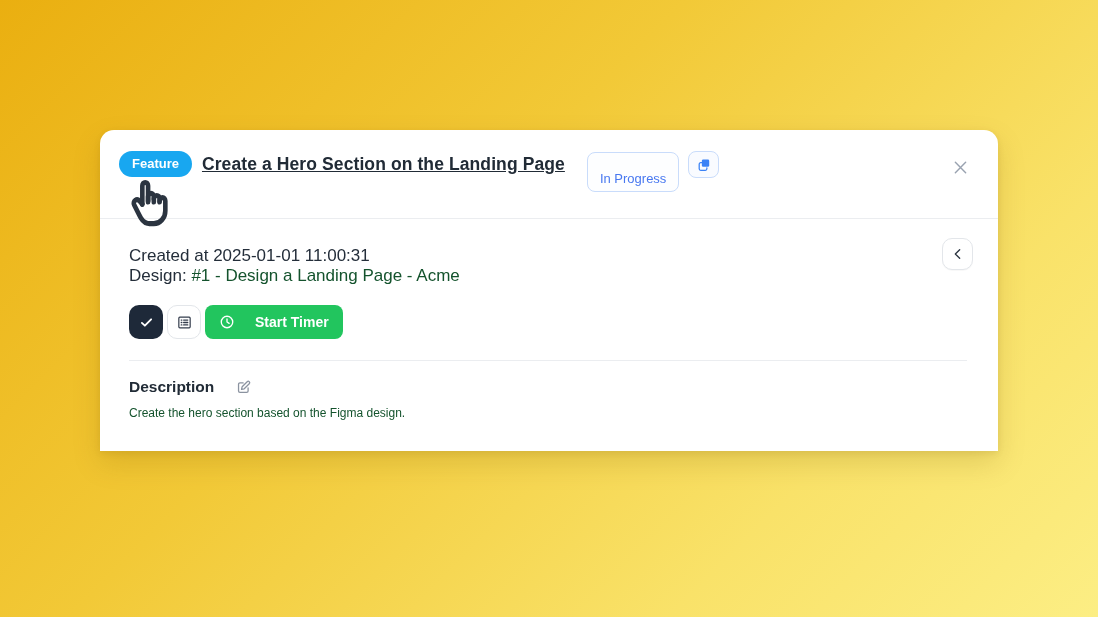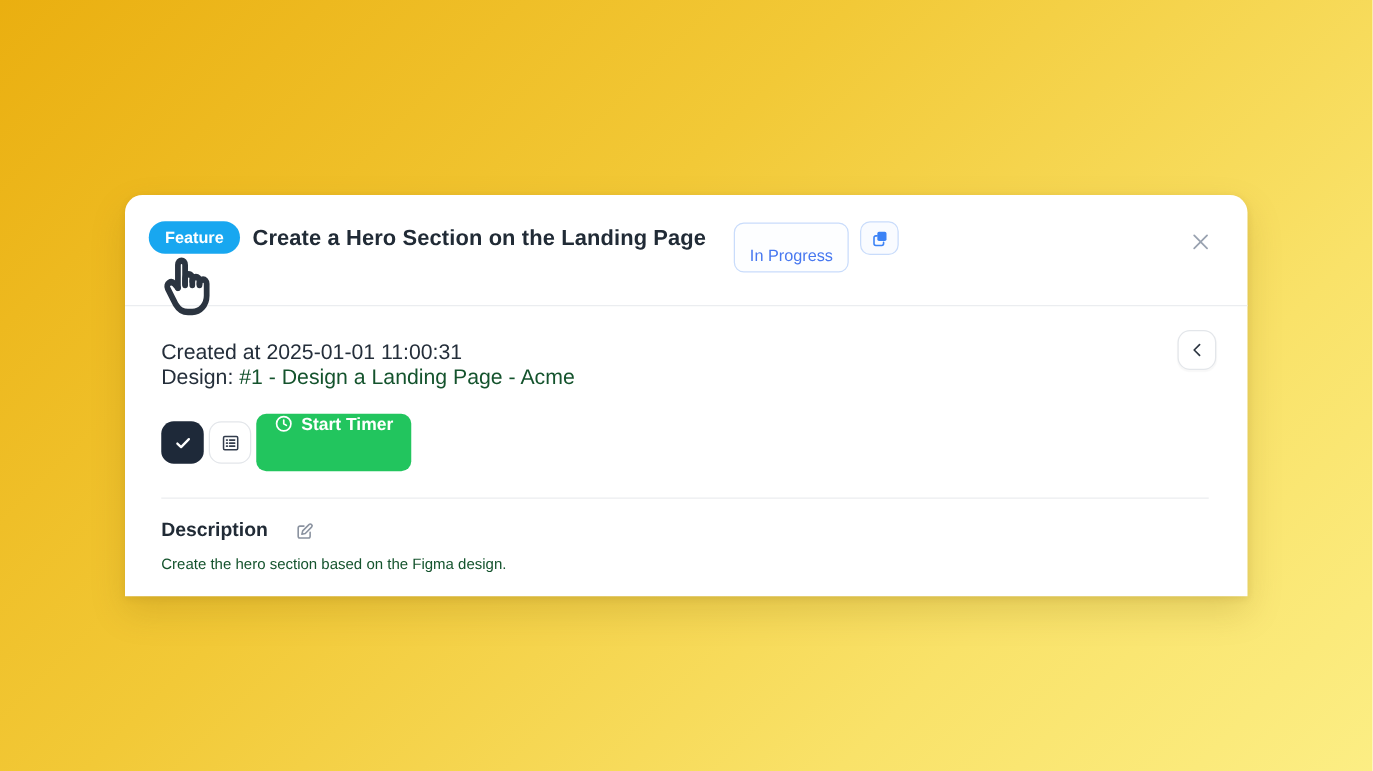--- a/index.html
+++ b/index.html
@@ -3,41 +3,41 @@
 <meta charset="utf-8">
 <style>
   * { margin:0; padding:0; box-sizing:border-box; }
   html,body { width:1098px; height:617px; overflow:hidden; }
   body {
     font-family:"Liberation Sans", sans-serif;
     background:linear-gradient(135deg,#eaaf10 0%,#f2c937 40%,#f9e269 75%,#fcee84 100%);
     position:relative;
   }
   .modal {
-    position:absolute; left:100px; top:156px; width:898px; height:321px;
+    position:absolute; left:100px; top:130px; width:898px; height:321px;
     background:#ffffff; border-radius:14px 14px 0 0;
     box-shadow:0 12px 28px rgba(120,90,0,.18), 0 2px 6px rgba(120,90,0,.12);
   }
   
   .modal-header {
     display:flex; align-items:center;
     padding:21px 26px 0 19px; height:88px;
     align-items:flex-start; position:relative;
   }
   .modal-header::after {
     content:""; position:absolute; left:0; right:0; top:88px;
     border-top:1px solid #ebedf0;
   }
   .badge-feature {
     background:#18a7f0; color:#ffffff; font-size:13px; font-weight:700;
     padding:6px 13px; border-radius:999px; line-height:14px; white-space:nowrap;
   }
   .title {
     font-size:17.5px; font-weight:700; color:#212b36; margin-left:10px;
-    line-height:26px; letter-spacing:.1px;
+    line-height:26px; letter-spacing:.1px;text-decoration:underline;
   }
   .badge-status {
     margin-left:22px; margin-top:1px;
     border:1px solid #c9dcfb; background:#fdfeff; color:#4878f0;
     font-size:13px; font-weight:500; padding:19px 12px 6px; border-radius:8px;
     line-height:13px; white-space:nowrap; cursor:pointer;
   }
   .copy-btn {
     margin-left:9px; width:31px; height:27px;
     border:1px solid #c9dcfb; background:#f9fbff; border-radius:8px;
@@ -65,22 +65,22 @@
   .btn-check {
     width:34px; height:34px; background:#1e2939; border:none; border-radius:10px;
     display:flex; align-items:center; justify-content:center; cursor:pointer;
   }
   .btn-list {
     width:34px; height:34px; background:#ffffff; border:1px solid #e3e6ea;
     border-radius:10px; display:flex; align-items:center; justify-content:center;
     cursor:pointer;
   }
   .btn-timer {
-    height:46px; background:#22c55e; border:none; border-radius:8px;
-    display:flex; justify-content:center; gap:6px;
+    height:34px; background:#22c55e; border:none; border-radius:8px;
+    display:flex; align-items:center; justify-content:center; gap:20px;
     padding:0 14px; color:#ffffff; font-size:14px; font-weight:700;
     font-family:"Liberation Sans", sans-serif; cursor:pointer;
   }
   .section-divider { border:none; border-top:1px solid #ebedf0; margin:21px 3px 0 0; }
   .desc-head { display:flex; align-items:center; gap:21px; margin-top:17px; }
   .desc-title { font-size:15.5px; font-weight:700; color:#212b36; }
   .edit-btn { background:transparent; border:none; display:flex; cursor:pointer; padding:0; }
   .desc-text { margin-top:7px; font-size:12px; color:#14532d; line-height:21px; }
 </style>
 </head>

